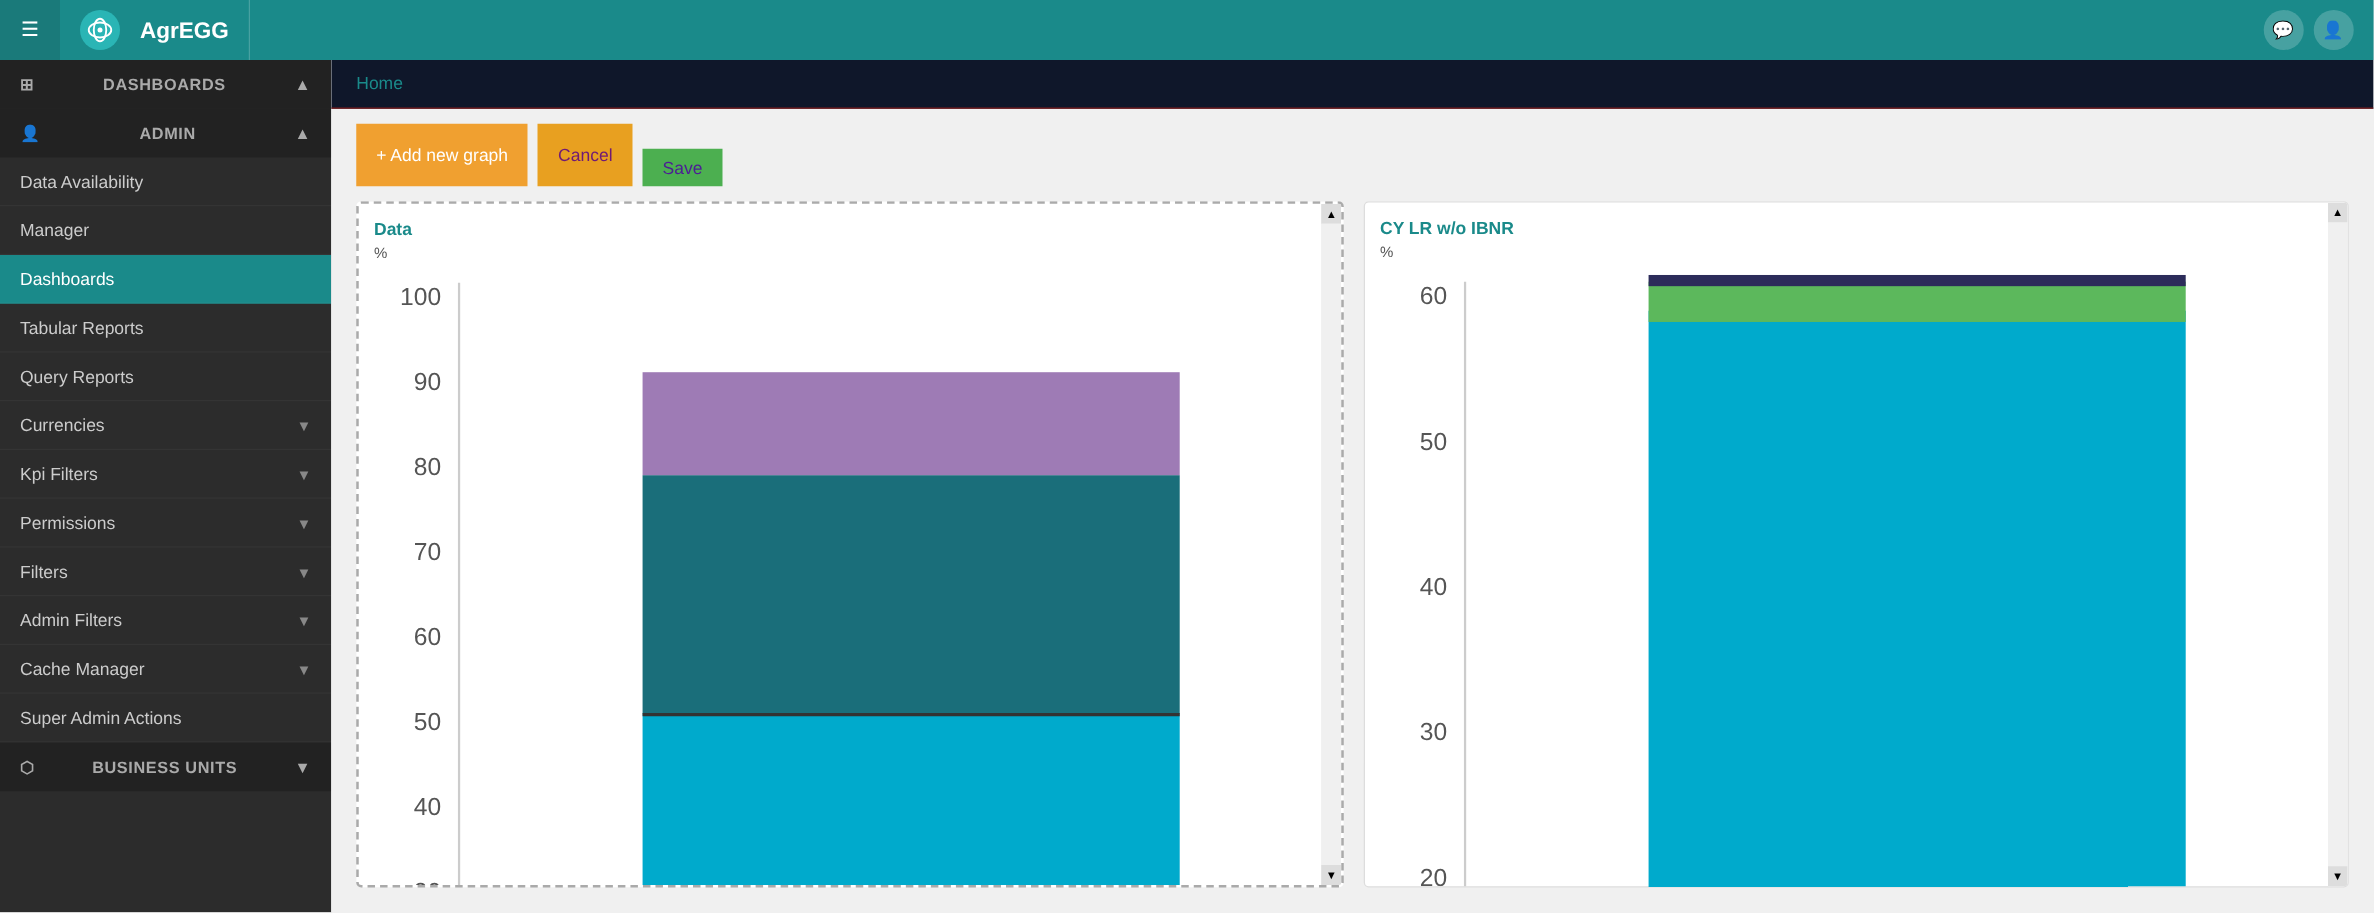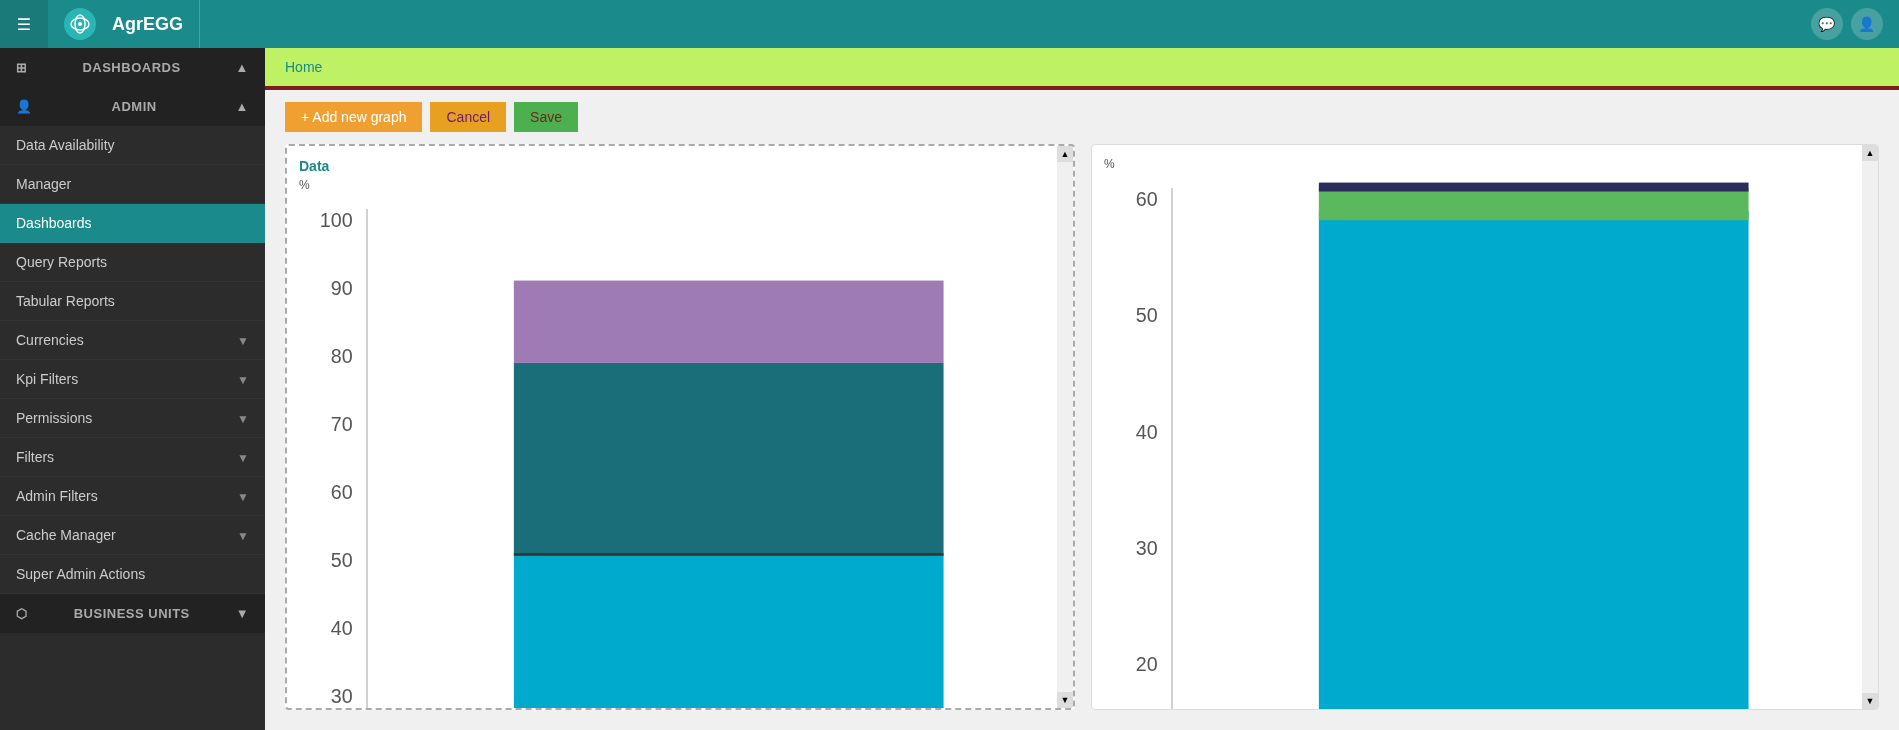--- a/index.html
+++ b/index.html
@@ -90,23 +90,23 @@
 
     
     .content-area {
       flex: 1;
       display: flex;
       flex-direction: column;
       overflow: hidden;
       background: #f0f0f0;
     }
     .breadcrumb-bar {
-      background: #bef264;
+      background: #0f172a;
       padding: 10px 20px;
-      border-bottom: 4px solid #7f1d1d;
+      border-bottom: 1px solid #7f1d1d;
       flex-shrink: 0;
     }
     .breadcrumb-bar a {
       color: #1a8a8a;
       text-decoration: none;
       font-size: 14px;
     }
     .toolbar {
       padding: 12px 20px;
       display: flex; gap: 8px;
@@ -115,21 +115,21 @@
     .btn {
       padding: 7px 16px;
       border: none;
       border-radius: 0;
       cursor: pointer;
       font-size: 14px;
       font-weight: 500;
     }
     .btn-add { background: #f0a030; color: white; }
     .btn-cancel { background: #e8a020; color: #701a75; }
-    .btn-save { background: #4caf50; color: #7f1d1d; }
+    .btn-save { background: #4caf50; color: #4c1d95; margin-top: 20px; }
 
     .charts-container {
       flex: 1;
       padding: 0 20px 20px;
       display: flex;
       gap: 16px;
       overflow: hidden;
     }
 
     .chart-panel {
@@ -209,24 +209,24 @@
     <div class="sidebar-item">
       <span>Data Availability</span>
     </div>
     <div class="sidebar-item">
       <span>Manager</span>
     </div>
     <div class="sidebar-item active">
       <span>Dashboards</span>
     </div>
     <div class="sidebar-item">
+      <span>Tabular Reports</span>
+    </div>
+    <div class="sidebar-item">
       <span>Query Reports</span>
-    </div>
-    <div class="sidebar-item">
-      <span>Tabular Reports</span>
     </div>
     <div class="sidebar-item">
       <span>Currencies</span>
       <span class="chevron">▼</span>
     </div>
     <div class="sidebar-item">
       <span>Kpi Filters</span>
       <span class="chevron">▼</span>
     </div>
     <div class="sidebar-item">
@@ -312,20 +312,21 @@
         </div>
       </div>
 
       <div class="chart-panel" style="position: relative;">
         <div style="position: absolute; right: 0; top: 0; bottom: 0; width: 16px; background: #f5f5f5; display: flex; flex-direction: column; align-items: center; z-index: 10;">
           <div style="width:16px;height:16px;background:#ddd;display:flex;align-items:center;justify-content:center;font-size:9px;cursor:pointer;">▲</div>
           <div style="flex:1;width:100%;background:#f0f0f0;"></div>
           <div style="width:16px;height:16px;background:#ddd;display:flex;align-items:center;justify-content:center;font-size:9px;cursor:pointer;">▼</div>
         </div>
         <div class="chart-scroll-area" style="padding-right: 22px;">
+          <div class="chart-title">CY LR w/o IBNR</div>
           <div class="chart-y-label">%</div>
           
           <svg viewBox="0 0 420 430" width="100%">
 
             <text x="30" y="15" font-size="11" fill="#555" text-anchor="end">60</text>
             <text x="30" y="80" font-size="11" fill="#555" text-anchor="end">50</text>
             <text x="30" y="145" font-size="11" fill="#555" text-anchor="end">40</text>
             <text x="30" y="210" font-size="11" fill="#555" text-anchor="end">30</text>
             <text x="30" y="275" font-size="11" fill="#555" text-anchor="end">20</text>
             <text x="30" y="340" font-size="11" fill="#555" text-anchor="end">10</text>

